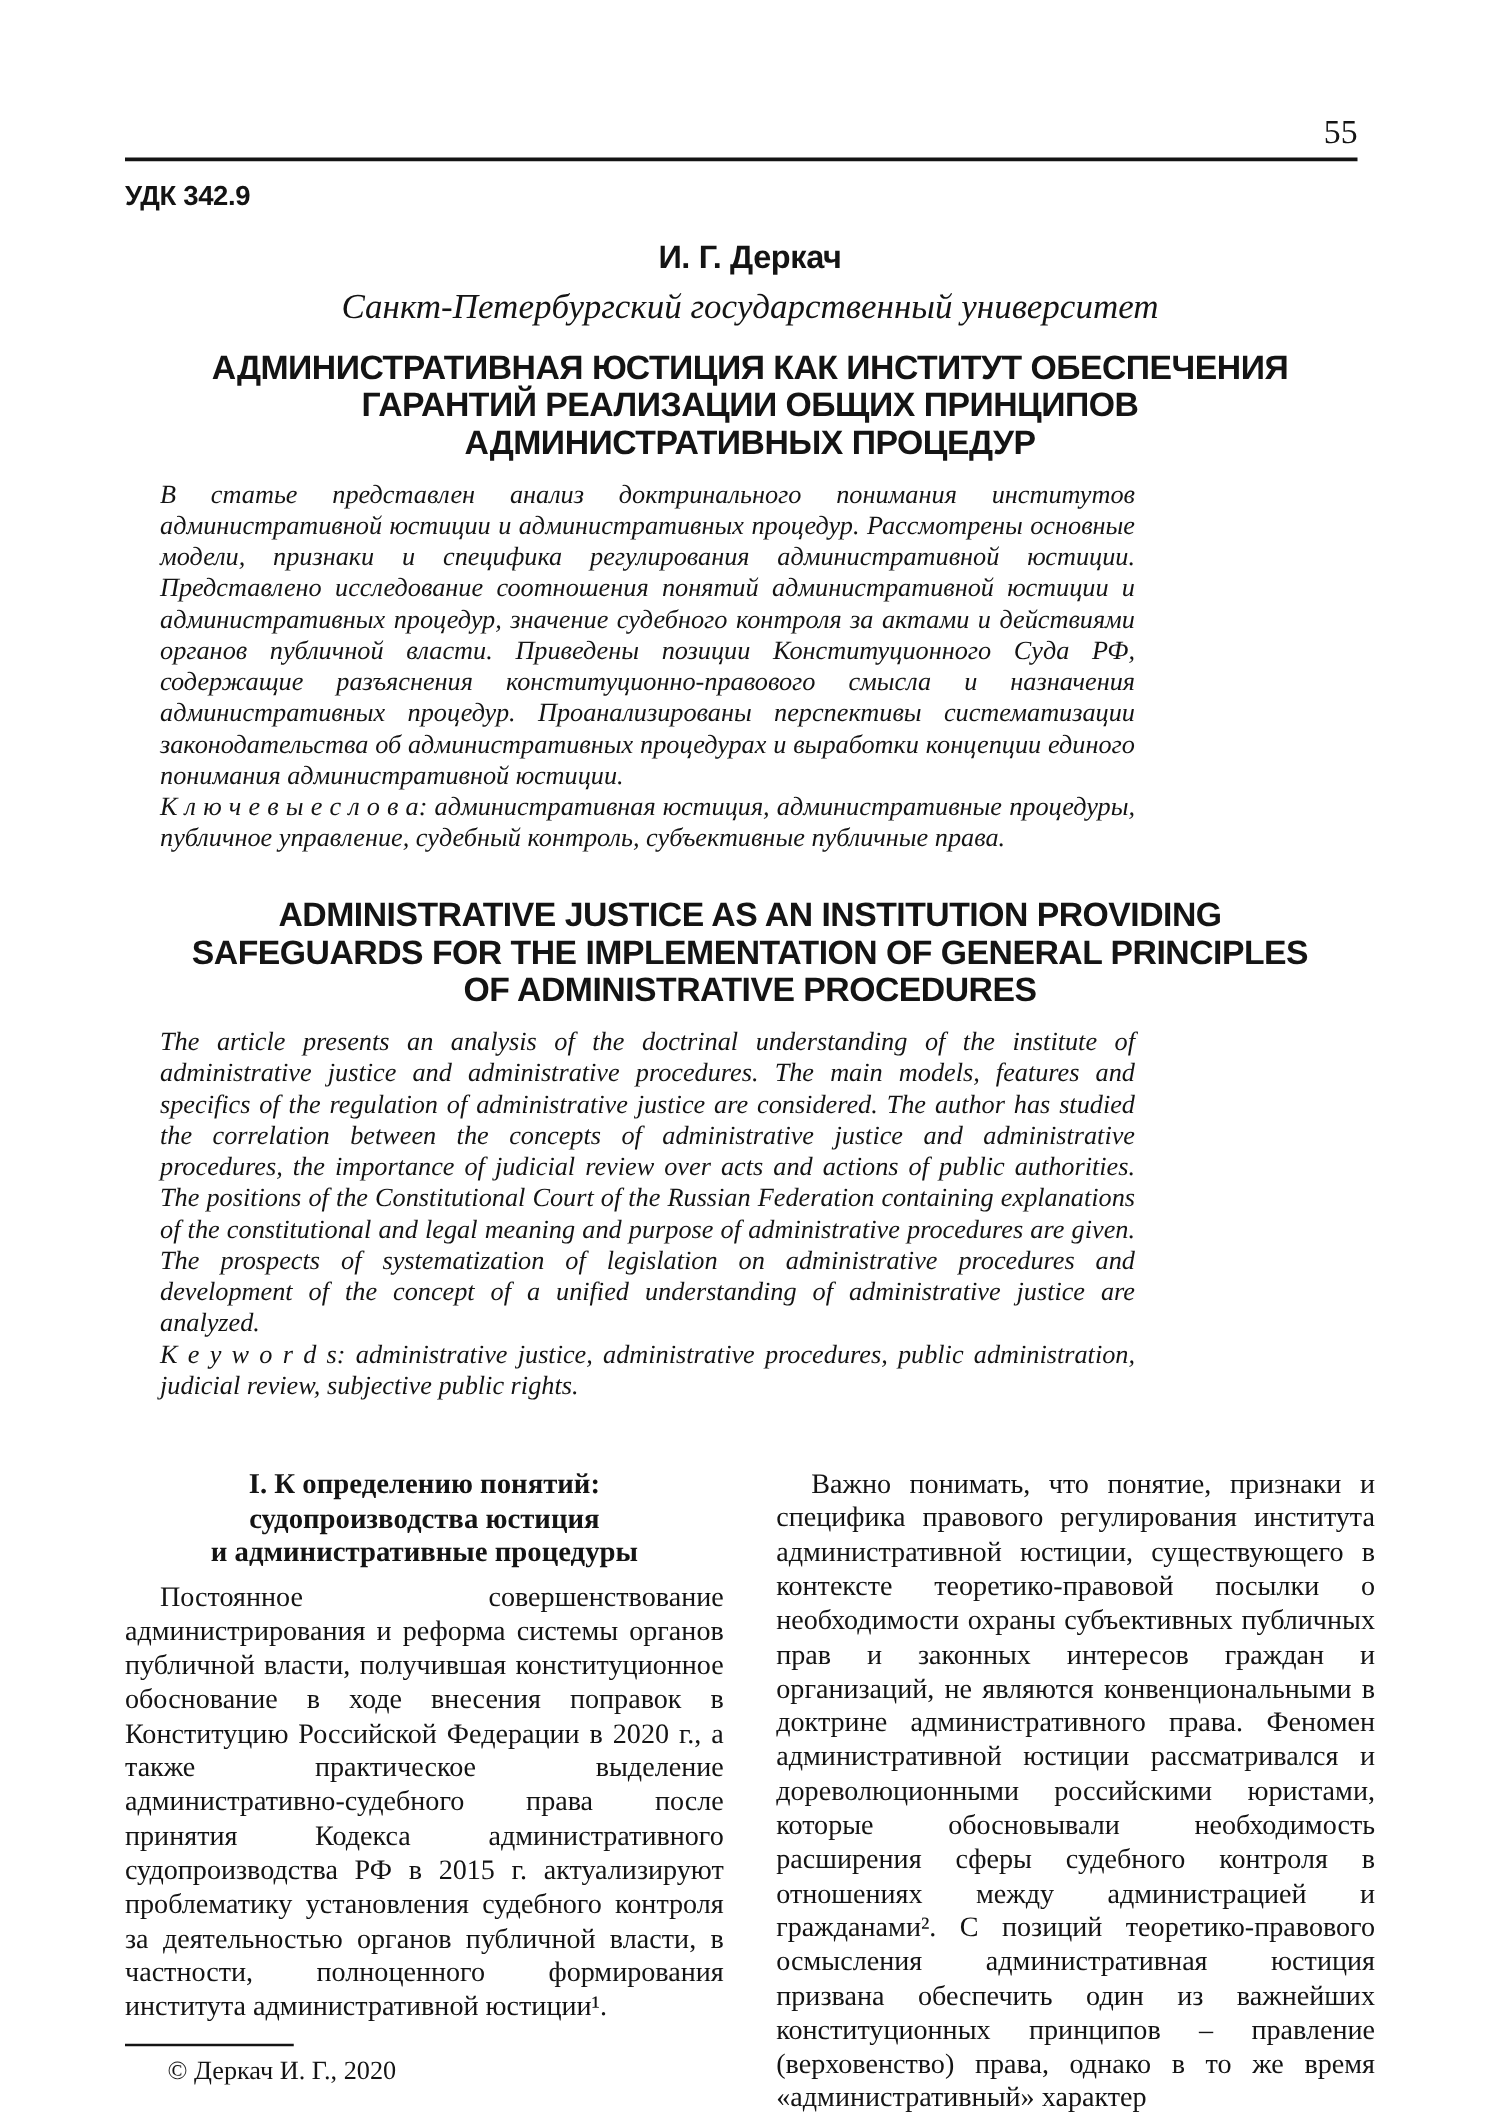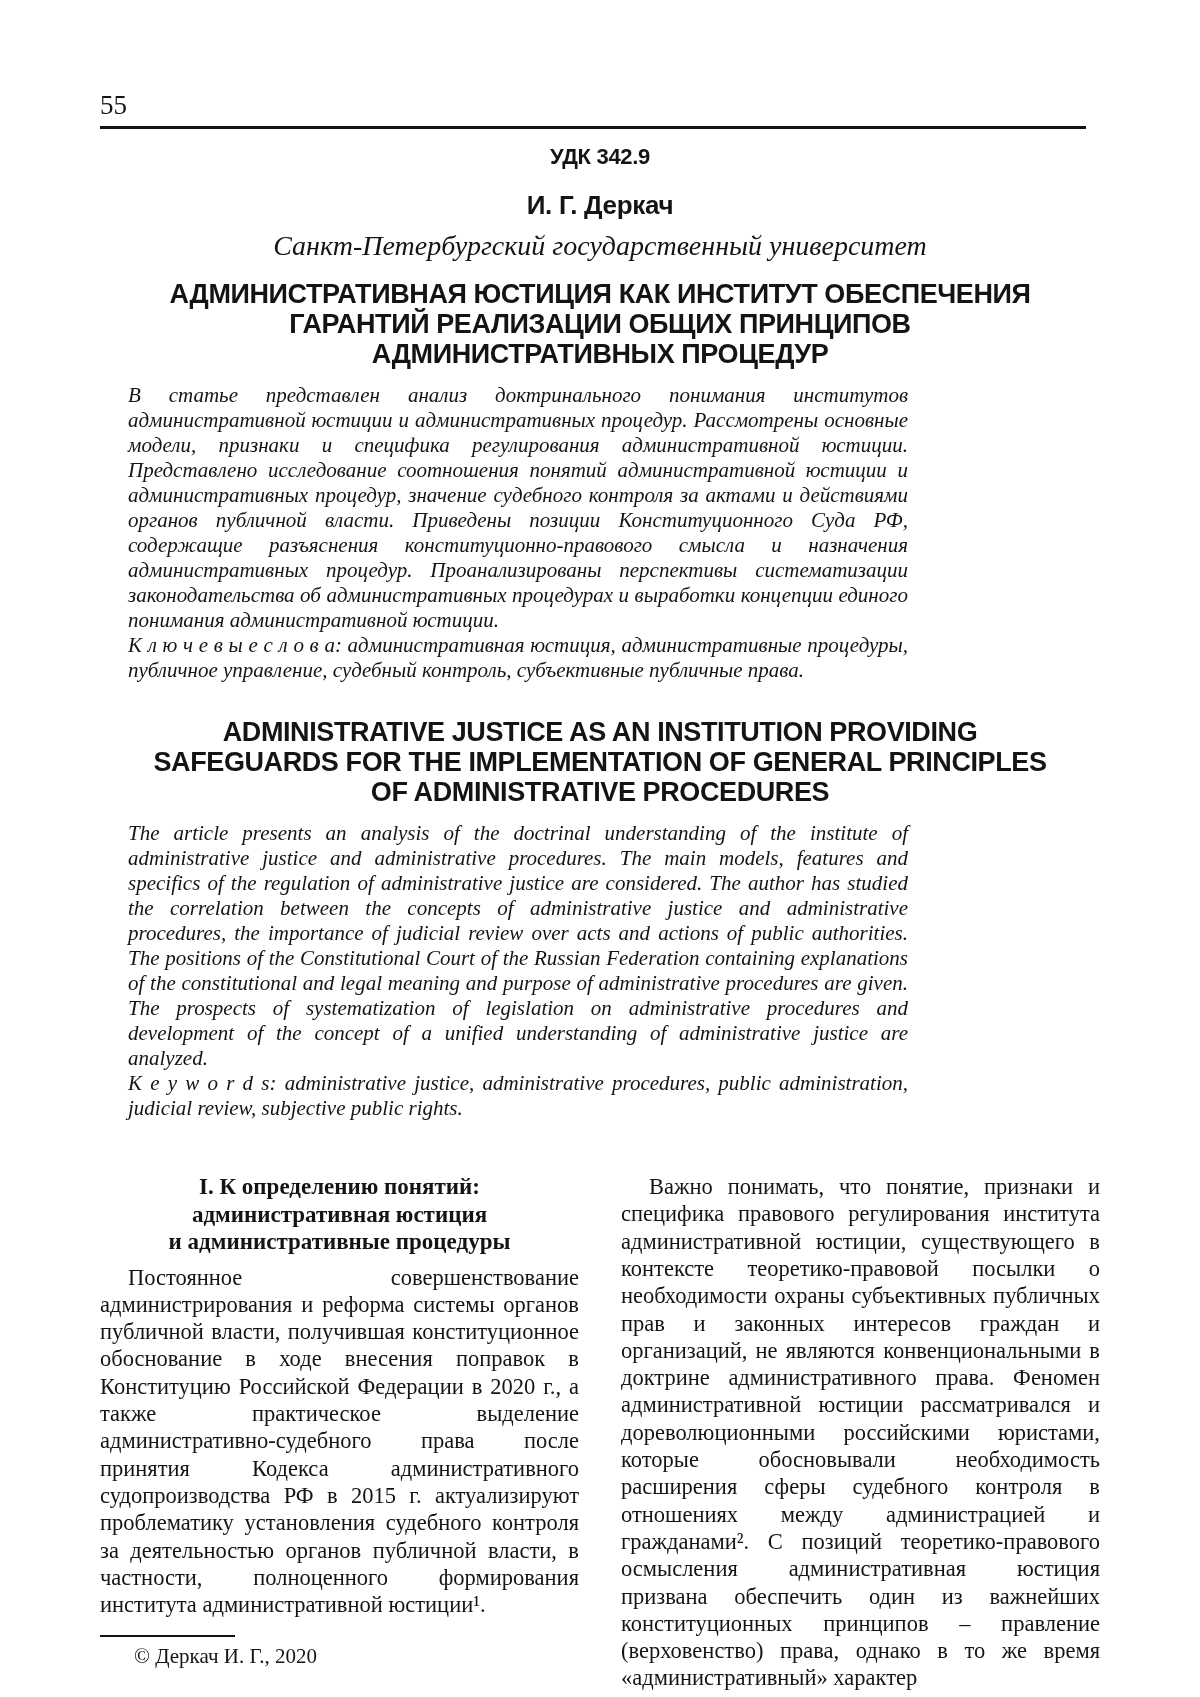--- a/index.html
+++ b/index.html
@@ -10,35 +10,35 @@
     margin:0 auto;
     background:#ffffff;
     color:#141414;
     padding:0 100px;
     font-family:"Liberation Serif", serif;
     overflow:hidden;
   }
   .pageno {
     padding-top:90px;
     padding-right:14px;
+    text-align:right;
     font-size:27px;
     line-height:1.15;
   }
   .toprule {
     margin-top:5px;
     width:986px;
     border-bottom:3px solid #141414;
   }
   .udc {
     margin-top:15px;
     font-family:"Liberation Sans", sans-serif;
     font-weight:700;
     font-size:22px;
     letter-spacing:-0.3px;
-    text-align:center;
   }
   .author {
     margin-top:20px;
     text-align:center;
     font-family:"Liberation Sans", sans-serif;
     font-weight:700;
     font-size:26px;
     letter-spacing:-0.3px;
   }
   .affiliation {
@@ -128,21 +128,21 @@
   <div class="abstract abstract-en" lang="en">
     <p>The article presents an analysis of the doctrinal understanding of the institute of administrative justice and administrative procedures. The main models, features and specifics of the regulation of administrative justice are considered. The author has studied the correlation between the concepts of administrative justice and administrative procedures, the importance of judicial review over acts and actions of public authorities. The positions of the Constitutional Court of the Russian Federation containing explanations of the constitutional and legal meaning and purpose of administrative procedures are given. The prospects of systematization of legislation on administrative procedures and development of the concept of a unified understanding of administrative justice are analyzed.</p>
     <p>K e y  w o r d s: administrative justice, administrative procedures, public administration, judicial review, subjective public rights.</p>
   </div>
 
   <div class="columns">
 
     <div class="col col-left">
       <h3 class="sec-heading">
           <span class="tline">I. К определению понятий:</span>
-          <span class="tline">административная юстиция</span>
+          <span class="tline">судопроизводства юстиция</span>
           <span class="tline">и административные процедуры</span>
         </h3>
       <p class="body-par">Постоянное совершенствование администрирования и реформа системы органов публичной власти, получившая конституционное обоснование в ходе внесения поправок в Конституцию Российской Федерации в 2020 г., а также практическое выделение административно-судебного права после принятия Кодекса административного судопроизводства РФ в 2015 г. актуализируют проблематику установления судебного контроля за деятельностью органов публичной власти, в частности, полноценного формирования института административной юстиции¹.</p>
       <div class="footnote">
         <div class="footrule"></div>
         <div class="copyright">© Деркач И. Г., 2020</div>
       </div>
     </div>
 
     <div class="col col-right">

